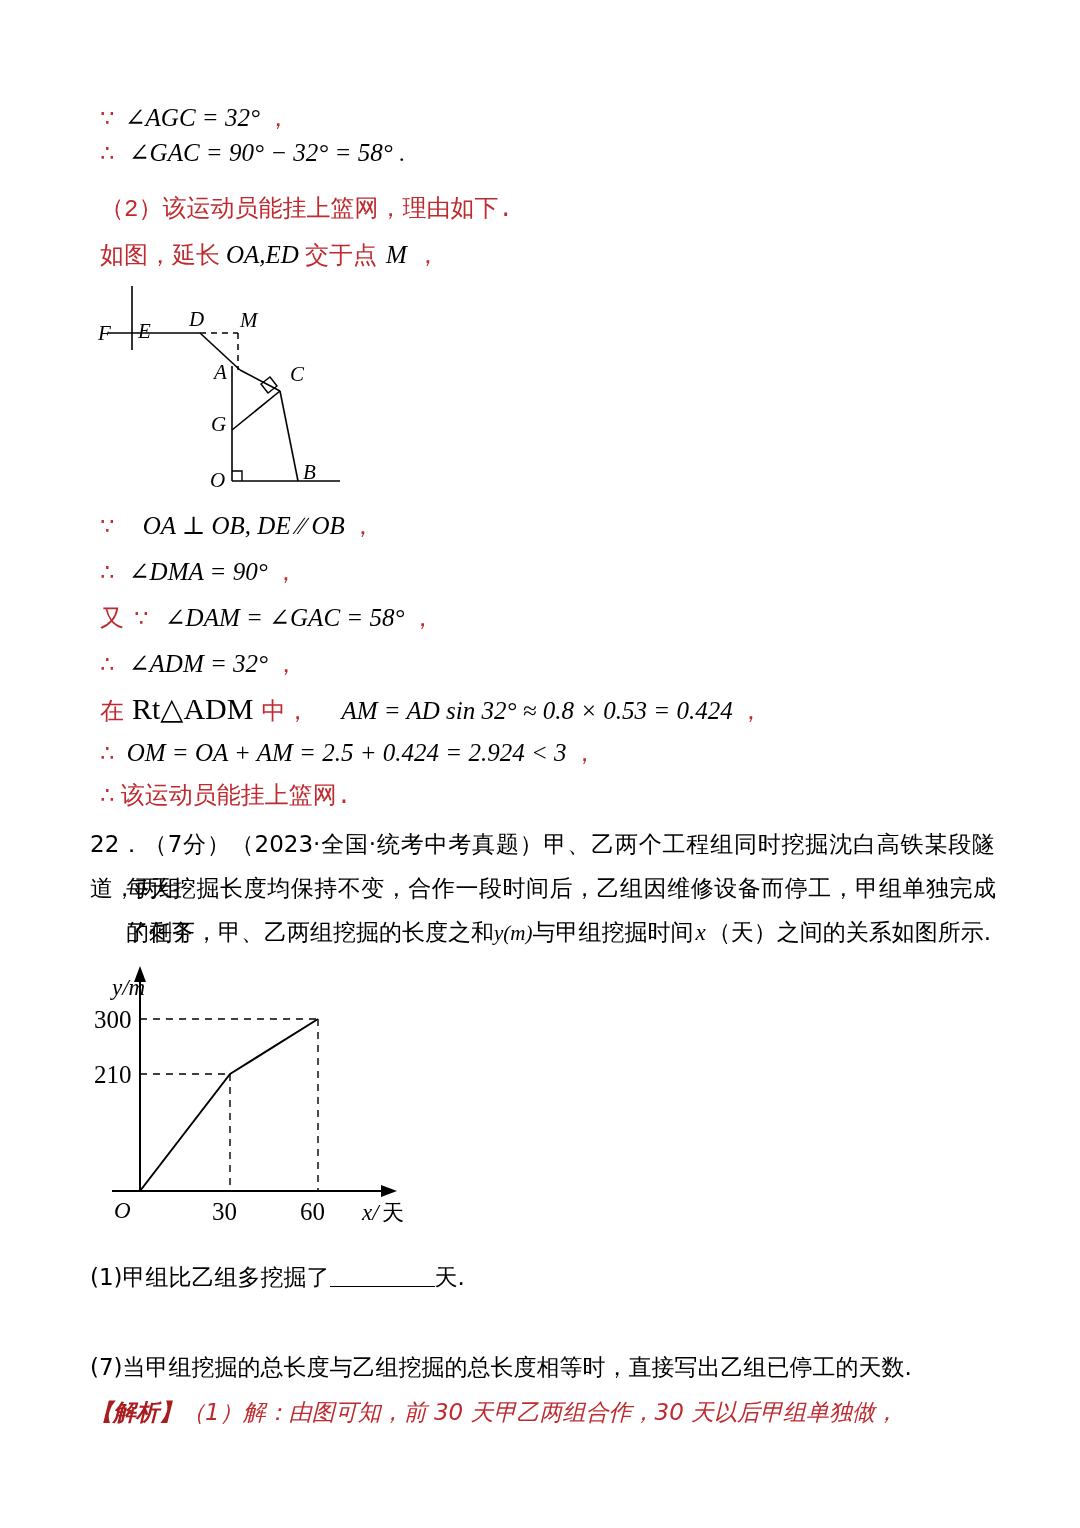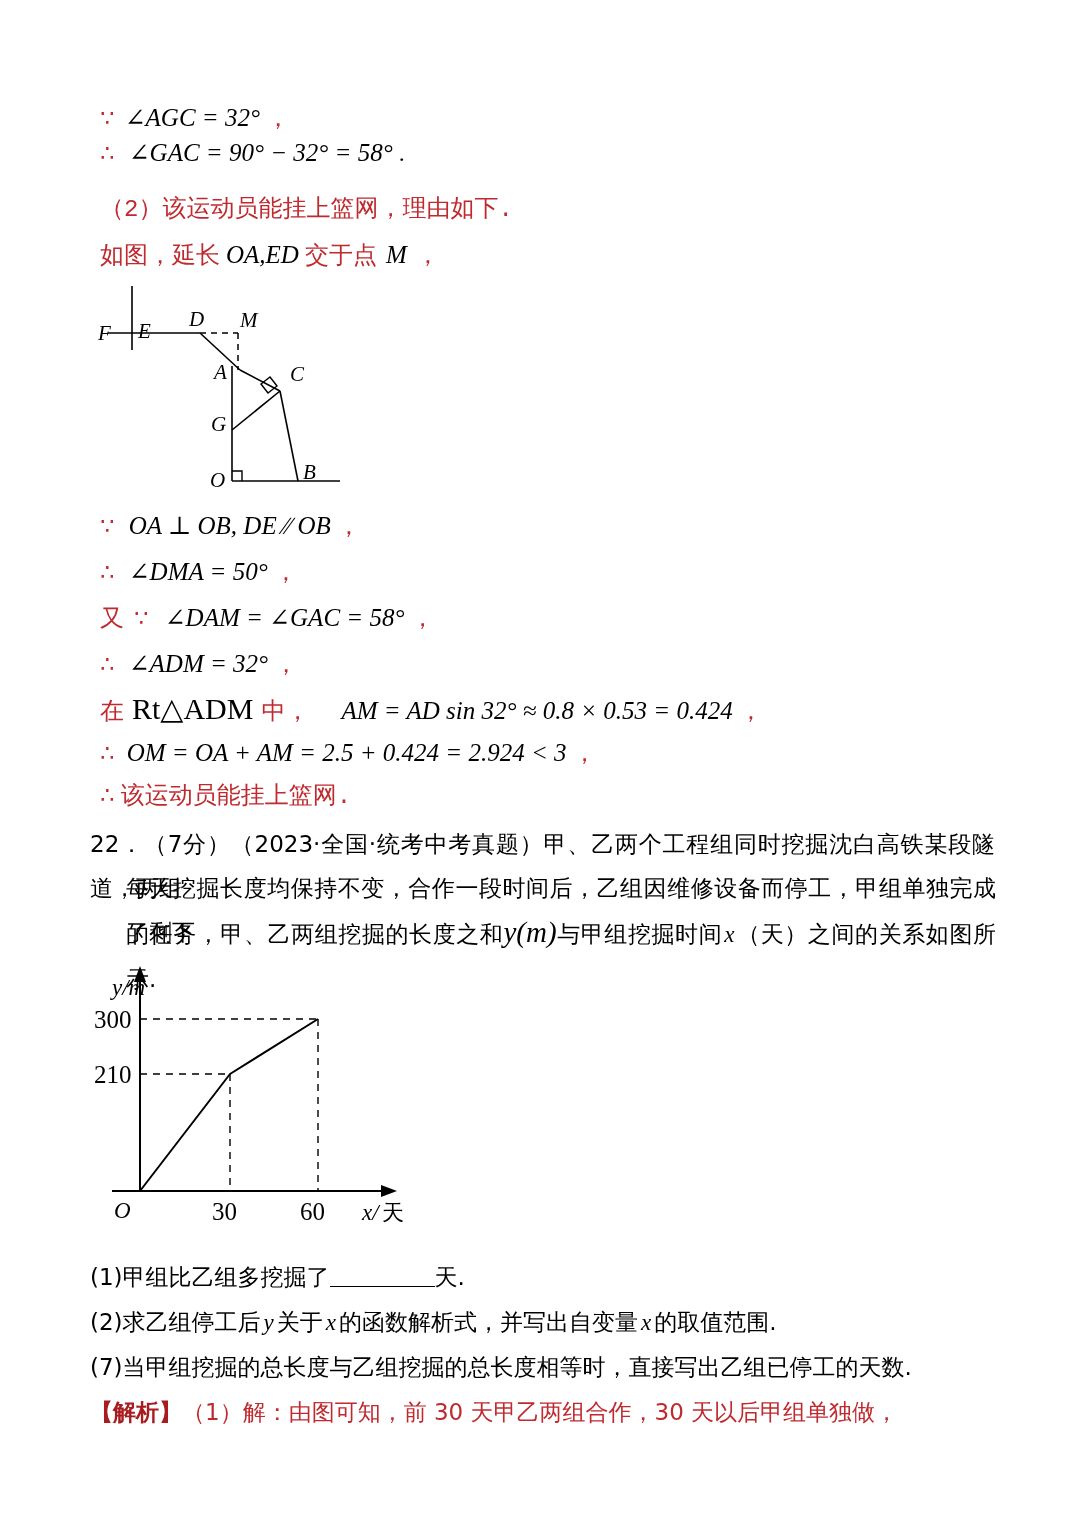--- a/index.html
+++ b/index.html
@@ -128,27 +128,27 @@
       <text x="124" y="101" font-family="Liberation Serif, serif" font-style="italic" font-size="21">A</text>
       <text x="200" y="103" font-family="Liberation Serif, serif" font-style="italic" font-size="21">C</text>
       <text x="121" y="153" font-family="Liberation Serif, serif" font-style="italic" font-size="21">G</text>
       <text x="120" y="209" font-family="Liberation Serif, serif" font-style="italic" font-size="21">O</text>
       <text x="213" y="201" font-family="Liberation Serif, serif" font-style="italic" font-size="21">B</text>
     </svg>
   </div>
 
   <div class="line" style="left:100px; top:513px;">
     <span class="sym-because">∵</span>
-    <span class="mi blk" style="margin-left:8px;">OA ⊥ OB, DE ∕∕ OB</span>
+    <span class="mi blk" style="margin-left:22px;">OA ⊥ OB, DE ∕∕ OB</span>
     <span class="red">，</span>
   </div>
 
   <div class="line" style="left:100px; top:559px;">
     <span class="sym-therefore">∴</span>
-    <span class="mi blk" style="margin-left:8px;">∠DMA = 50°</span>
+    <span class="mi blk" style="margin-left:8px;">∠DMA = 90°</span>
     <span class="red">，</span>
   </div>
 
   <div class="line" style="left:100px; top:605px;">
     <span class="cn red">又</span>
     <span class="sym-because" style="margin-left:4px;">∵</span>
     <span class="mi blk" style="margin-left:10px;">∠DAM = ∠GAC = 58°</span>
     <span class="red">，</span>
   </div>
 
@@ -177,21 +177,21 @@
     <span class="cn red">该运动员能挂上篮网.</span>
   </div>
 
   <div class="para" style="left:90px; top:822px; width:905px;">
     <span>22．（7分）（2023·全国·统考中考真题）甲、乙两个工程组同时挖掘沈白高铁某段隧道，两组</span>
   </div>
   <div class="para" style="left:126px; top:866px; width:870px;">
     <span>每天挖掘长度均保持不变，合作一段时间后，乙组因维修设备而停工，甲组单独完成了剩下</span>
   </div>
   <div class="para" style="left:126px; top:910px; width:870px;">
-    <span>的任务，甲、乙两组挖掘的长度之和</span><span class="mi" style="font-size:29px;">y(m)</span><span>与甲组挖掘时间</span><span class="mi" style="font-size:23px; margin:0 2px;">x</span><span>（天）之间的关系如图所示.</span>
+    <span>的任务，甲、乙两组挖掘的长度之和</span><span class="mi" style="font-size:21px;">y(m)</span><span>与甲组挖掘时间</span><span class="mi" style="font-size:23px; margin:0 2px;">x</span><span>（天）之间的关系如图所示.</span>
   </div>
 
   <div class="diagram-wrap" style="left:90px; top:958px;">
     <svg width="340" height="295" viewBox="0 0 340 295">
 
       <line x1="50" y1="20" x2="50" y2="233" stroke="#000" stroke-width="2"></line>
       <polygon points="50,8 44,24 56,24" fill="#000"></polygon>
 
       <line x1="22" y1="233" x2="295" y2="233" stroke="#000" stroke-width="2"></line>
       <polygon points="307,233 291,227 291,239" fill="#000"></polygon>
@@ -214,25 +214,22 @@
       <text x="210" y="262" font-family="Liberation Serif, serif" font-size="25">60</text>
       <text x="272" y="262" font-family="Liberation Serif, serif" font-style="italic" font-size="23">x/</text>
       <text x="292" y="262" font-family="DejaVu Sans, sans-serif" font-size="22">天</text>
     </svg>
   </div>
 
   <div class="para" style="left:90px; top:1255px; width:905px;">
     <span>(1)甲组比乙组多挖掘了</span><span class="blank-ul"></span><span>天.</span>
   </div>
 
-  <div class="para" style="left:90px; top:1300px; width:905px;">
-    <span>(2)求乙组停工后</span><span class="mi" style="font-size:23px; margin:0 3px;">y</span><span>关于</span><span class="mi" style="font-size:23px; margin:0 3px;">x</span><span>的函数解析式，并写出自变量</span><span class="mi" style="font-size:23px; margin:0 3px;">x</span><span>的取值范围.</span>
-  </div>
 
   <div class="para" style="left:90px; top:1345px; width:905px;">
     <span>(7)当甲组挖掘的总长度与乙组挖掘的总长度相等时，直接写出乙组已停工的天数.</span>
   </div>
 
-  <div class="para" style="left:90px; top:1390px; width:905px;">
+  <div class="para" style="left:90px; top:1390px; width:905px;font-style:italic;">
     <span class="dkred bold">【解析】</span><span class="red">（1）解：由图可知，前 30 天甲乙两组合作，30 天以后甲组单独做，</span>
   </div>
 
 </div>
 
 </body></html>

